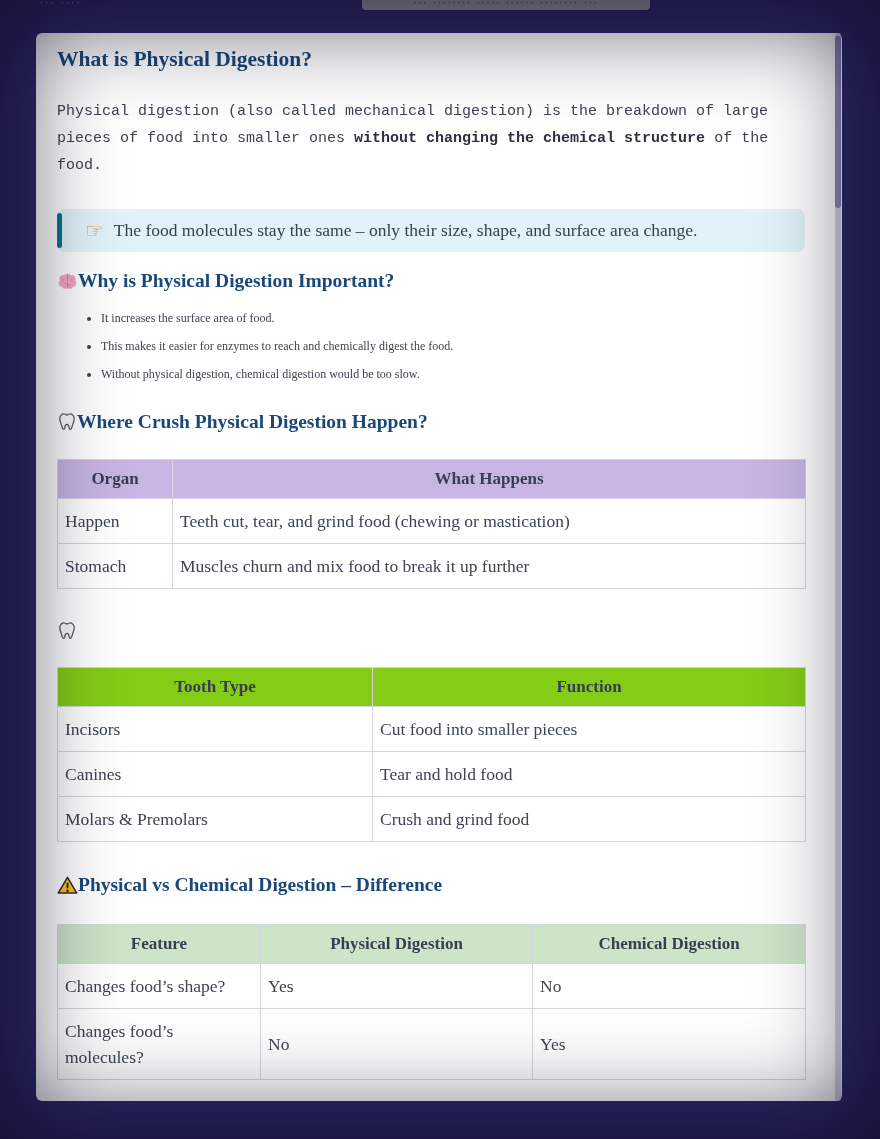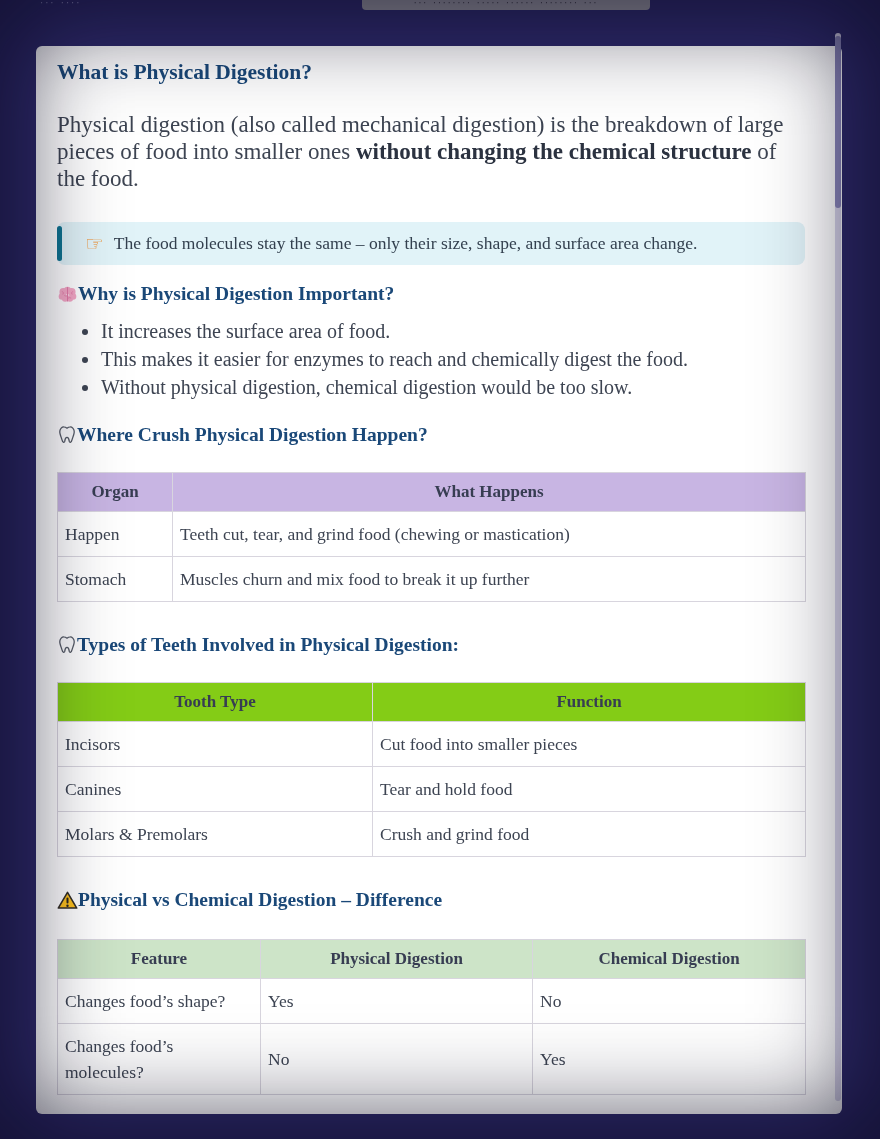--- a/index.html
+++ b/index.html
@@ -24,33 +24,34 @@
   }
   .clip-pill {
     position: absolute; left: 362px; top: -4px;
     width: 288px; height: 14px;
     background: #95949c; border-radius: 4px;
     color: #3f3e46; font-size: 9px; line-height: 15px;
     text-align: center; letter-spacing: 2px; overflow: hidden;
     font-family: "DejaVu Sans", sans-serif; z-index: 2;
   }
   .card {
-    position: absolute; left: 36px; top: 46px;
+    position: absolute; left: 36px; top: 33px;
     width: 806px; height: 1068px;
     background: #ffffff; border-radius: 6px;
     padding: 14px 37px 30px 21px;
     z-index: 1;
   }
   h1 {
     margin: 0; font-size: 21.5px; font-weight: bold;
     color: #1a4878;
   }
   .intro-p {
-    margin: 26px 0 0; font-size: 23px; line-height: 27px;
+    margin: 26px 0 0; font-size: 15px; line-height: 27px;
     color: #3d4452;
+    font-family: Liberation Mono, monospace;
   }
   .intro-p b { color: #2b3240; }
   .callout {
     position: relative; margin-top: 30px;
     background: #e1f3f8; border-radius: 8px;
     padding: 11px 16px 11px 28px;
     display: flex; align-items: center; gap: 10px;
     font-size: 17.5px; color: #33404f;
   }
   .callout-bar {
@@ -64,21 +65,21 @@
   .h2 {
     display: flex; align-items: center; gap: 0;
     font-size: 19.5px; font-weight: bold; color: #1a4878;
   }
   .mt18 { margin-top: 18px; }
   .mt26 { margin-top: 26px; }
   .mt32 { margin-top: 32px; }
   .icon { flex: 0 0 auto; display: inline-flex; }
   ul.bullets {
     margin: 16px 0 0; padding-left: 44px;
-    font-size: 20px; color: #3d4452;
+    font-size: 12px; color: #3d4452;
   }
   ul.bullets li { margin-bottom: 7px; line-height: 21px; }
   table {
     border-collapse: collapse; width: 748px;
     font-size: 17.5px; color: #3d4452; table-layout: fixed;
   }
   .mtab26 { margin-top: 26px; border-radius: 27px; }
   .mtab28 { margin-top: 28px; }
   th, td { border: 1px solid #d8d5de; }
   th {
@@ -175,21 +176,20 @@
       </tr>
     </tbody>
   </table>
 
   <div class="h2 mt32">
     <span class="icon">
       <svg viewBox="0 0 20 20" width="20" height="20">
         <path d="M10 3.2 C8.2 1.7 5.6 1.6 4.2 3.1 C2.5 4.9 2.6 7.6 3.3 9.7 C4.1 12 4.9 15 5.7 16.6 C6.2 17.7 7.6 17.4 7.8 16.2 C8 14.7 8 12.4 10 12.4 C12 12.4 12 14.7 12.2 16.2 C12.4 17.4 13.8 17.7 14.3 16.6 C15.1 15 15.9 12 16.7 9.7 C17.4 7.6 17.5 4.9 15.8 3.1 C14.4 1.6 11.8 1.7 10 3.2 Z" fill="#fcfcfd" stroke="#555b66" stroke-width="1.3" stroke-linejoin="round"></path>
       </svg>
     </span>
-    <span>Types of Teeth Involved in Physical Digestion:</span>
   </div>
 
   <table class="table-peach mtab26">
     <colgroup>
         <col style="width:315px">
         <col style="width:433px">
       </colgroup>
     <thead>
       <tr>
         <th>Tooth Type</th>

